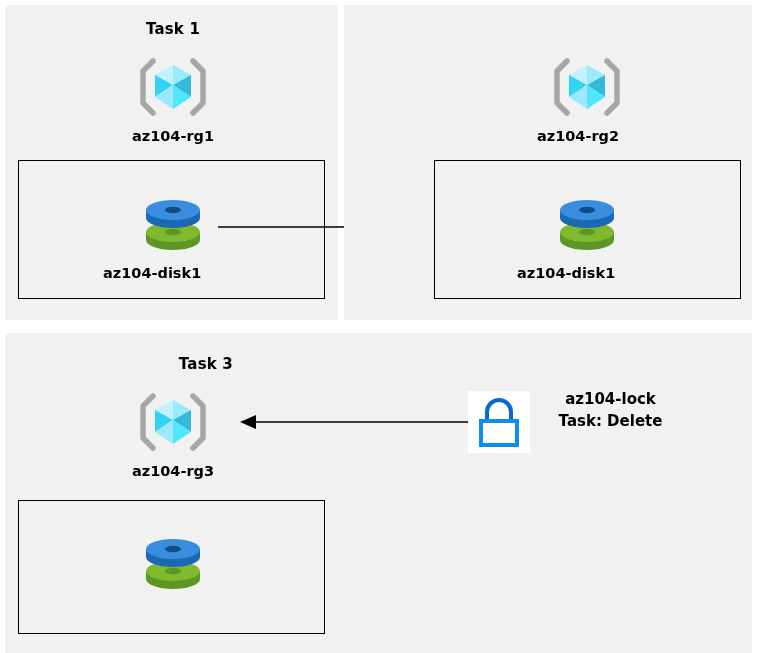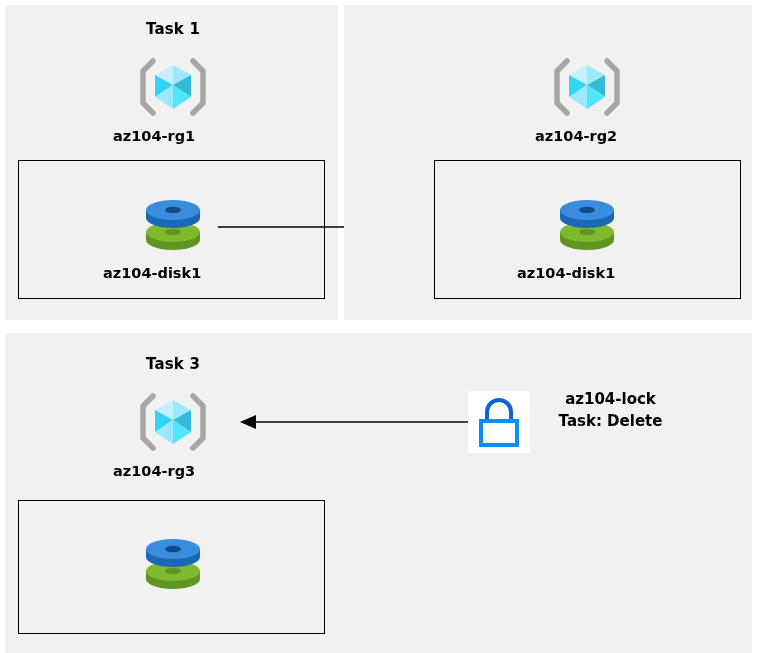--- a/index.html
+++ b/index.html
@@ -40,20 +40,21 @@
     text-align: center;
     white-space: nowrap;
     letter-spacing: 0.2px;
   }
   
   .rg-label {
     position: absolute;
     font-size: 14.5px;
     font-weight: bold;
     color: #000000;
+    text-align: center;
     white-space: nowrap;
   }
   
   .inner-box {
     position: absolute;
     border: 1.6px solid #000000;
     background: transparent;
     box-sizing: border-box;
   }
   #box-task1 { left: 18px;  top: 160px; width: 307px; height: 139px; }
@@ -170,42 +171,42 @@
       <path d="M56 6 L66 16 L66 48 L56 58" fill="none" stroke="#a6a6a6" stroke-width="5.5" stroke-linecap="round" stroke-linejoin="round"></path>
       <polygon points="36,10 18,20 36,30" fill="#c3f1ff"></polygon>
       <polygon points="36,10 54,20 36,30" fill="#9ce9fb"></polygon>
       <polygon points="18,20 18,42 36,30" fill="#32d4f5"></polygon>
       <polygon points="54,20 54,42 36,30" fill="#35b9d8"></polygon>
       <polygon points="18,42 36,54 36,30" fill="#9ce9fb"></polygon>
       <polygon points="54,42 36,54 36,30" fill="#50e6ff"></polygon>
     </svg>
   </div>
 
-  <div class="rg-label" style="left:535px; top:128px; width:120px;">az104-rg2</div>
+  <div class="rg-label" style="left:518px; top:128px; width:120px;">az104-rg2</div>
 
   <div class="inner-box" id="box-task2"></div>
 
   <div class="icon-disk" style="left:556px; top:198px;">
     <svg width="62" height="56" viewBox="0 0 62 56" xmlns="http://www.w3.org/2000/svg">
       <ellipse cx="31" cy="42" rx="27" ry="10" fill="#5e9624"></ellipse>
       <rect x="4" y="34" width="54" height="8" fill="#5e9624"></rect>
       <ellipse cx="31" cy="34" rx="27" ry="10" fill="#7fba2e"></ellipse>
       <ellipse cx="31" cy="34" rx="8" ry="3.2" fill="#5e9624"></ellipse>
       <ellipse cx="31" cy="20" rx="27" ry="10" fill="#1b69b5"></ellipse>
       <rect x="4" y="12" width="54" height="8" fill="#1b69b5"></rect>
       <ellipse cx="31" cy="12" rx="27" ry="10" fill="#3a8dde"></ellipse>
       <ellipse cx="31" cy="12" rx="8" ry="3.2" fill="#0f4c86"></ellipse>
     </svg>
   </div>
 
   <div class="disk-label" style="left:517px; top:265px; width:140px;">az104-disk1</div>
 
   <div class="panel" id="panel-task3"></div>
 
-  <div class="task-title" style="left:113px; top:355px; width:120px;">Task 3</div>
+  <div class="task-title" style="left:113px; top:355px; width:120px;text-align:right;">Task 3</div>
 
   <div class="icon-rg" style="left:137px; top:390px;">
     <svg width="72" height="64" viewBox="0 0 72 64" xmlns="http://www.w3.org/2000/svg">
       <path d="M16 6 L6 16 L6 48 L16 58" fill="none" stroke="#a6a6a6" stroke-width="5.5" stroke-linecap="round" stroke-linejoin="round"></path>
       <path d="M56 6 L66 16 L66 48 L56 58" fill="none" stroke="#a6a6a6" stroke-width="5.5" stroke-linecap="round" stroke-linejoin="round"></path>
       <polygon points="36,10 18,20 36,30" fill="#c3f1ff"></polygon>
       <polygon points="36,10 54,20 36,30" fill="#9ce9fb"></polygon>
       <polygon points="18,20 18,42 36,30" fill="#32d4f5"></polygon>
       <polygon points="54,20 54,42 36,30" fill="#35b9d8"></polygon>
       <polygon points="18,42 36,54 36,30" fill="#9ce9fb"></polygon>

